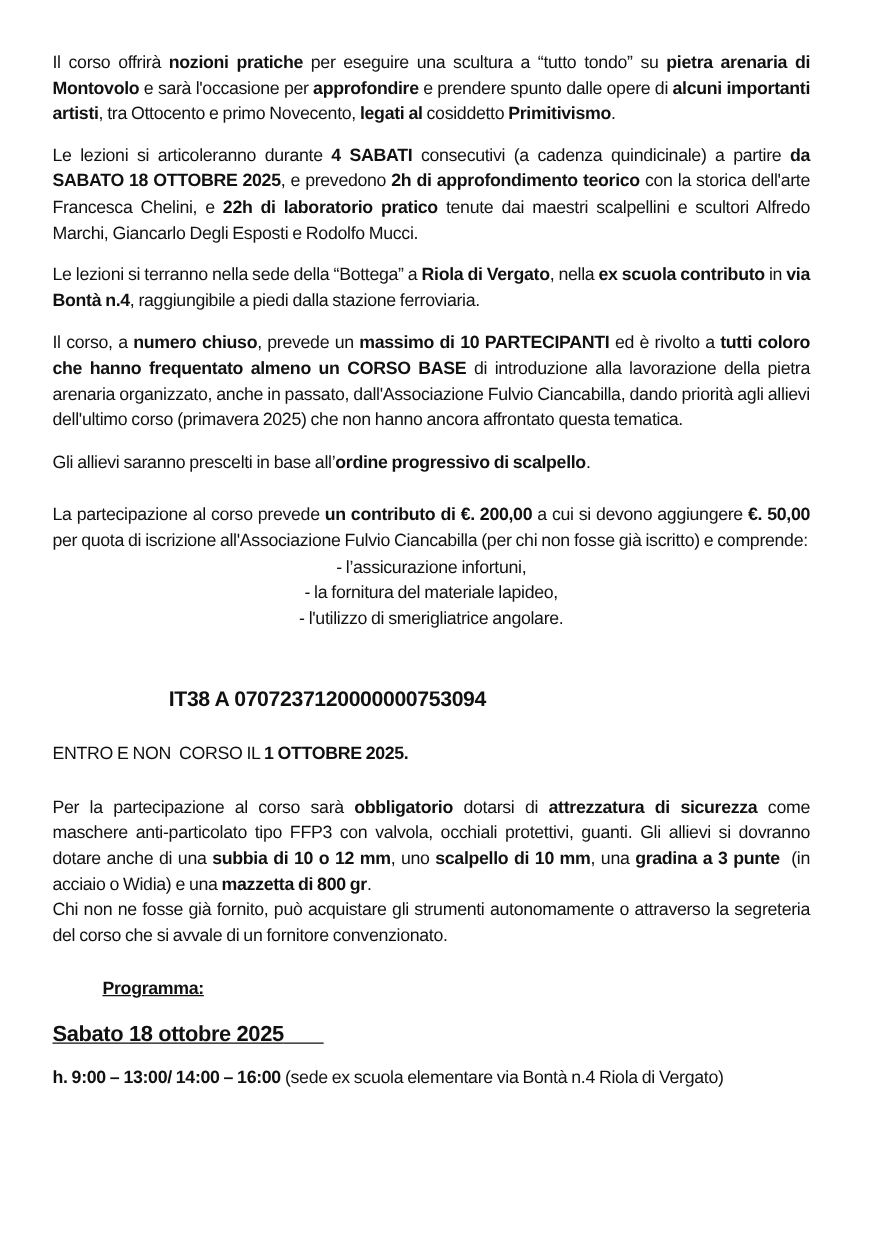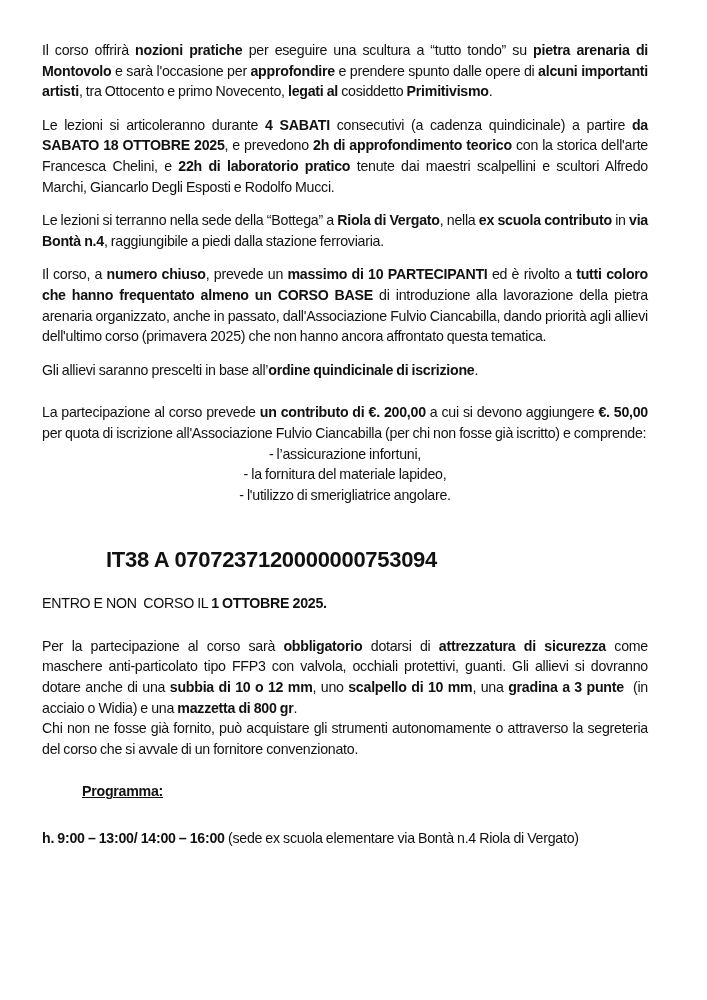--- a/index.html
+++ b/index.html
@@ -10,21 +10,21 @@
     .page { position: absolute; left: 42px; top: 40px; width: 606px; }
     p {
       margin: 0; font-size: 14.2px; line-height: 20.6px; text-align: justify;
       letter-spacing: -0.25px; word-spacing: -0.5px;
     }
     p.left { text-align: left; }
     b { font-weight: bold; }
     .gap { height: 13px; }
     .gap-lg { height: 22px; }
     .iban {
-      margin-left: 64px; font-weight: bold; font-size: 22px; letter-spacing: -0.3px;
+      margin-left: 93px; font-weight: bold; font-size: 17px; letter-spacing: -0.3px;
       line-height: 22px;
     }
     .u { text-decoration: underline; margin-left: 40px; }
     .day {
       font-weight: bold; font-size: 17.5px; line-height: 24px; text-decoration: underline;
       letter-spacing: -0.3px;
     }
     .list-item { text-align: center; }
   </style>
 </head>
@@ -41,21 +41,21 @@
   <div class="gap"></div>
 
   <p><span>Le lezioni si terranno nella sede della “Bottega” a </span><b>Riola di Vergato</b><span>, nella </span><b>ex scuola contributo</b><span> in </span><b>via Bontà n.4</b><span>, raggiungibile a piedi dalla stazione ferroviaria.</span></p>
 
   <div class="gap"></div>
 
   <p><span>Il corso, a </span><b>numero chiuso</b><span>, prevede un </span><b>massimo di 10 PARTECIPANTI</b><span> ed è rivolto a </span><b>tutti coloro che hanno frequentato almeno un CORSO BASE</b><span> di introduzione alla lavorazione della pietra arenaria organizzato, anche in passato, dall'Associazione Fulvio Ciancabilla, dando priorità agli allievi dell'ultimo corso (primavera 2025) che non hanno ancora affrontato questa tematica.</span></p>
 
   <div class="gap"></div>
 
-  <p class="left"><span>Gli allievi saranno prescelti in base all’</span><b>ordine quindicinale di iscrizione</b><span>.</span></p>
+  <p class="left"><span>Gli allievi saranno prescelti in base all’</span><b>ordine progressivo di scalpello</b><span>.</span></p>
 
   <div class="gap-lg"></div>
 
   <p><span>La partecipazione al corso prevede </span><b>un contributo di €. 200,00</b><span> a cui si devono aggiungere </span><b>€. 50,00</b><span> per quota di iscrizione all'Associazione Fulvio Ciancabilla (per chi non fosse già iscritto) e comprende:</span></p>
   <p class="list-item">- l’assicurazione infortuni,</p>
   <p class="list-item">- la fornitura del materiale lapideo,</p>
   <p class="list-item">- l'utilizzo di smerigliatrice angolare.</p>
 
   <div class="gap-lg"></div>
 
@@ -72,18 +72,19 @@
 
   <p><span>Per la partecipazione al corso sarà </span><b>obbligatorio</b><span> dotarsi di </span><b>attrezzatura di sicurezza</b><span> come maschere anti-particolato tipo FFP3 con valvola, occhiali protettivi, guanti. Gli allievi si dovranno dotare anche di una </span><b>subbia di 10 o 12 mm</b><span>, uno </span><b>scalpello di 10 mm</b><span>, una </span><b>gradina a 3 punte</b><span style="white-space:pre-wrap;">  (in acciaio o Widia) e una </span><b>mazzetta di 800 gr</b><span>.</span></p>
   <p>Chi non ne fosse già fornito, può acquistare gli strumenti autonomamente o attraverso la segreteria del corso che si avvale di un fornitore convenzionato.</p>
 
   <div class="gap-lg"></div>
 
   <p class="left"><b class="u">Programma:</b></p>
 
   <div class="gap"></div>
 
+  <div class="day"><span>Sabato 18 ottobre 2025</span><span>&nbsp;&nbsp;&nbsp;&nbsp;&nbsp;&nbsp;&nbsp;</span></div>
 
   <div class="gap"></div>
 
   <p class="left"><b>h. 9:00 – 13:00/ 14:00 – 16:00</b><span> (sede ex scuola elementare via Bontà n.4 Riola di Vergato)</span></p>
 
 </div>
 
 </body></html>

